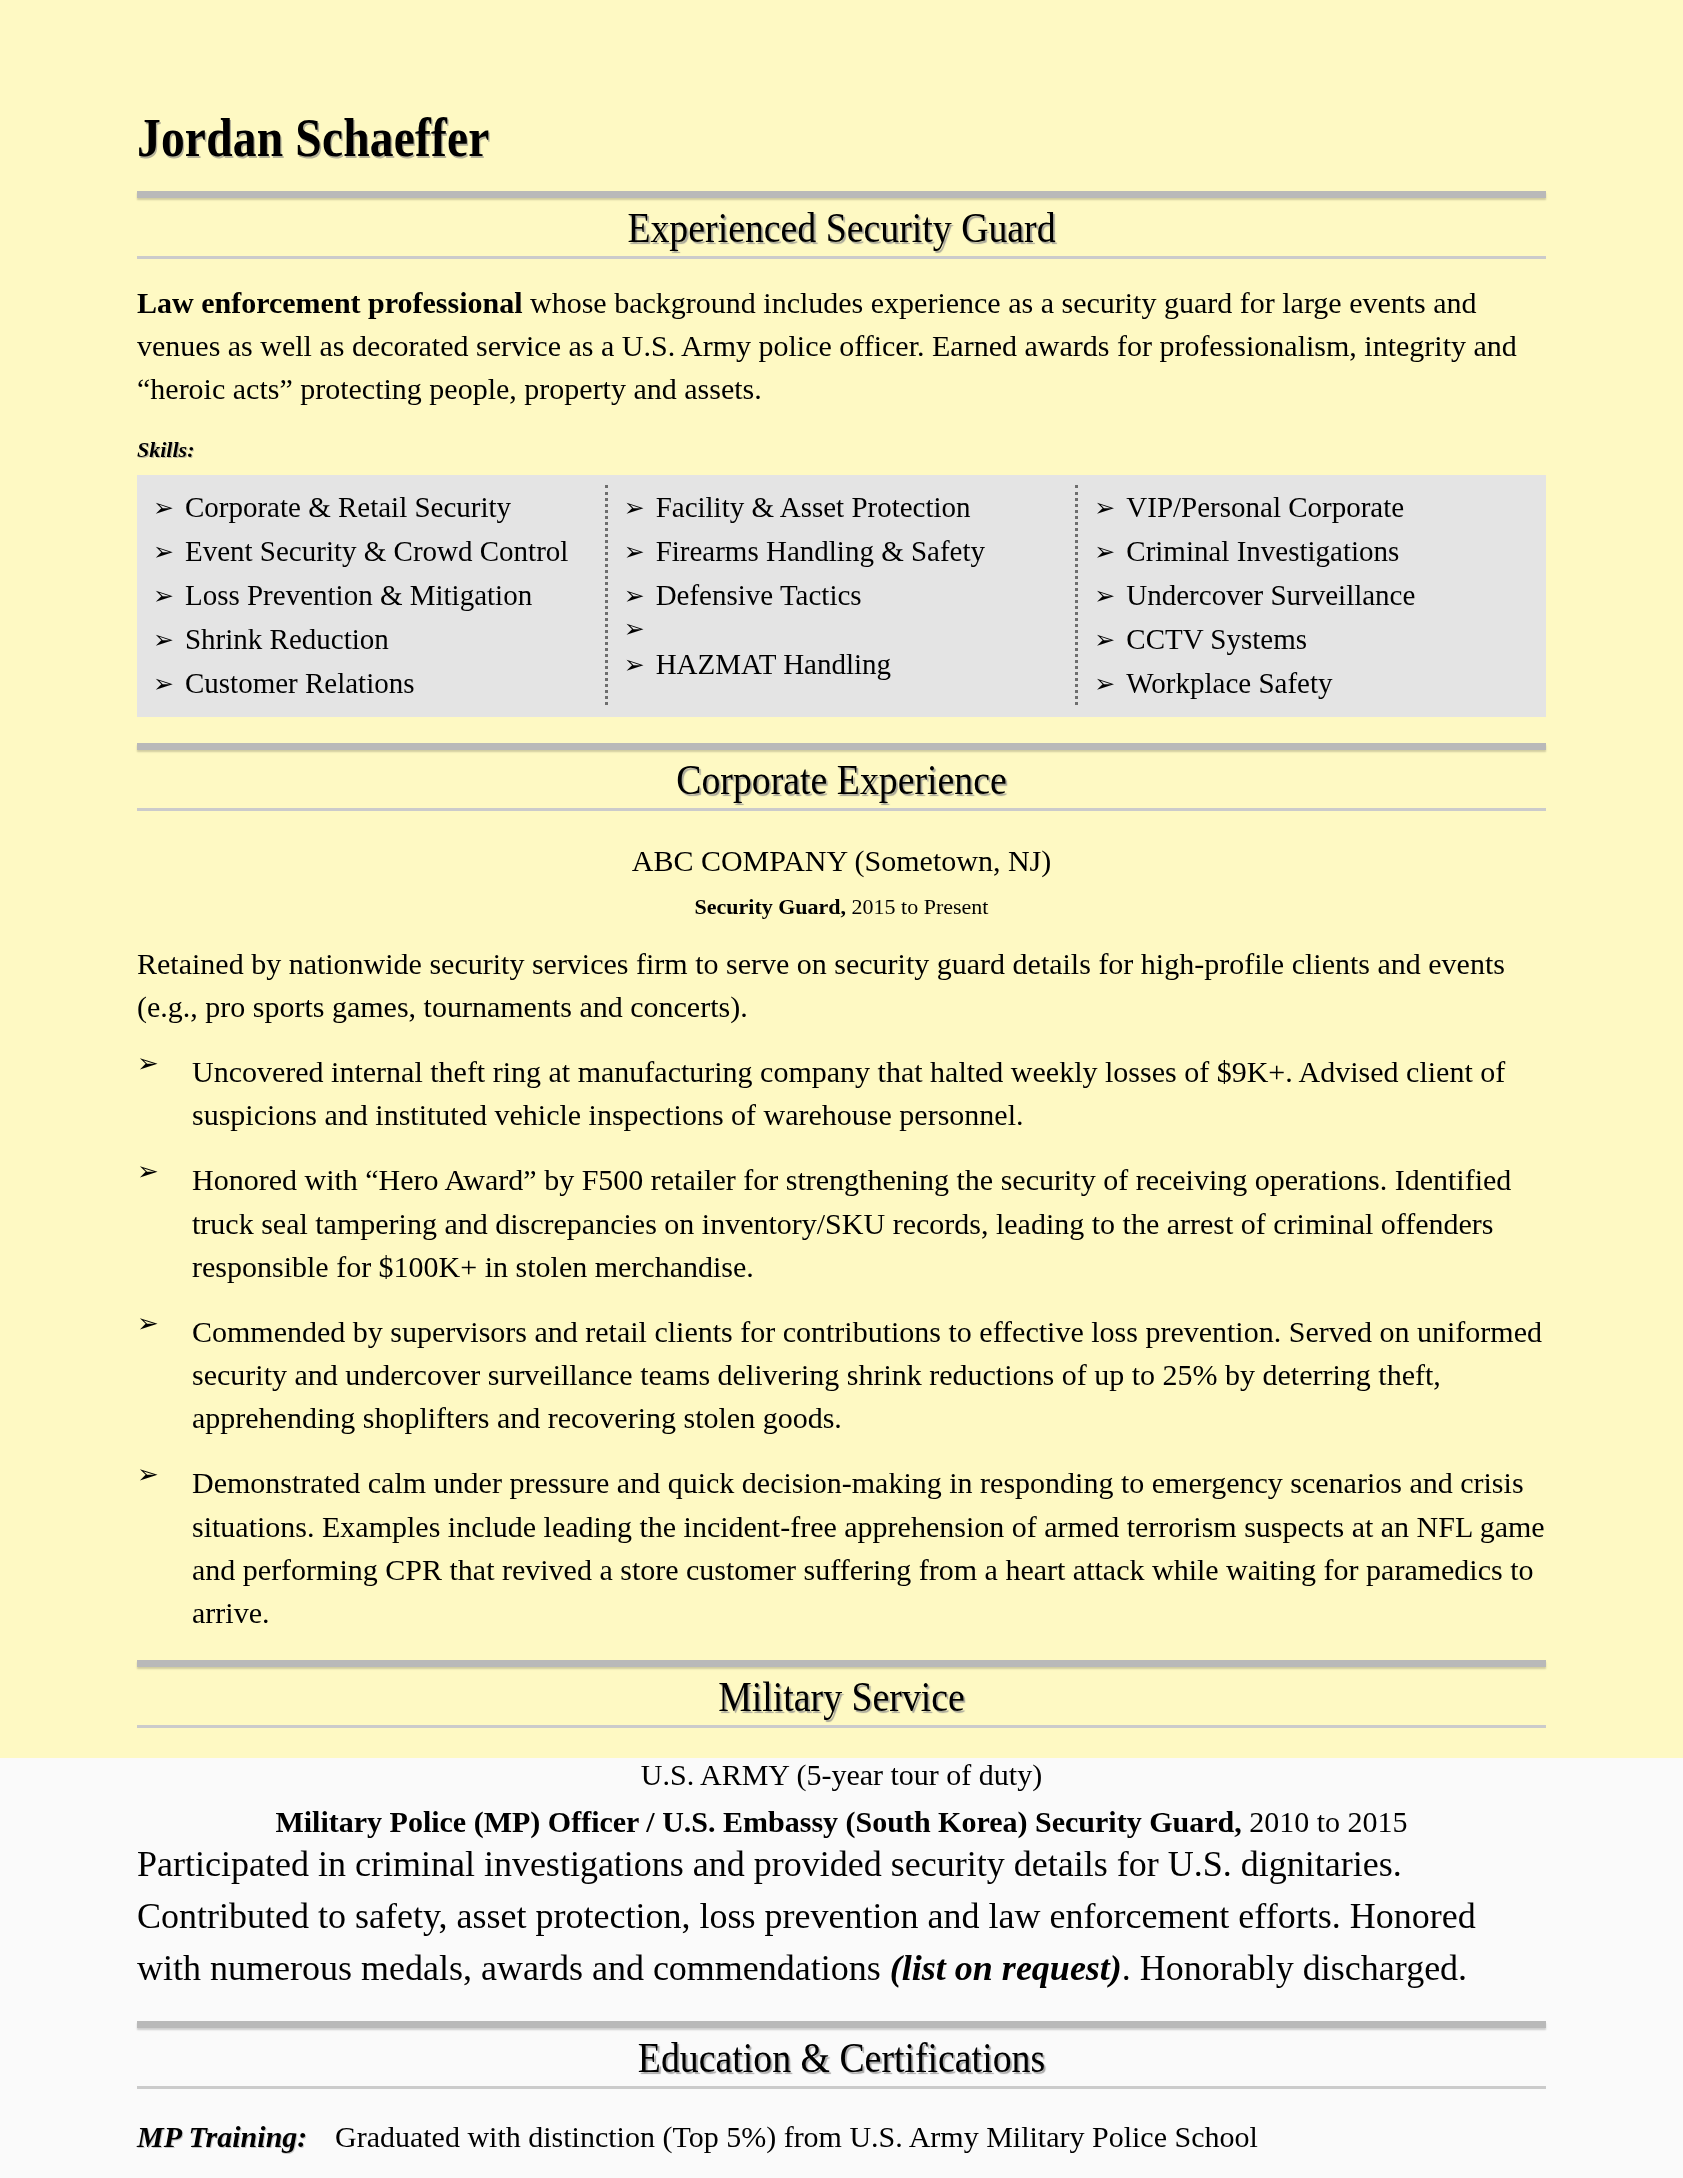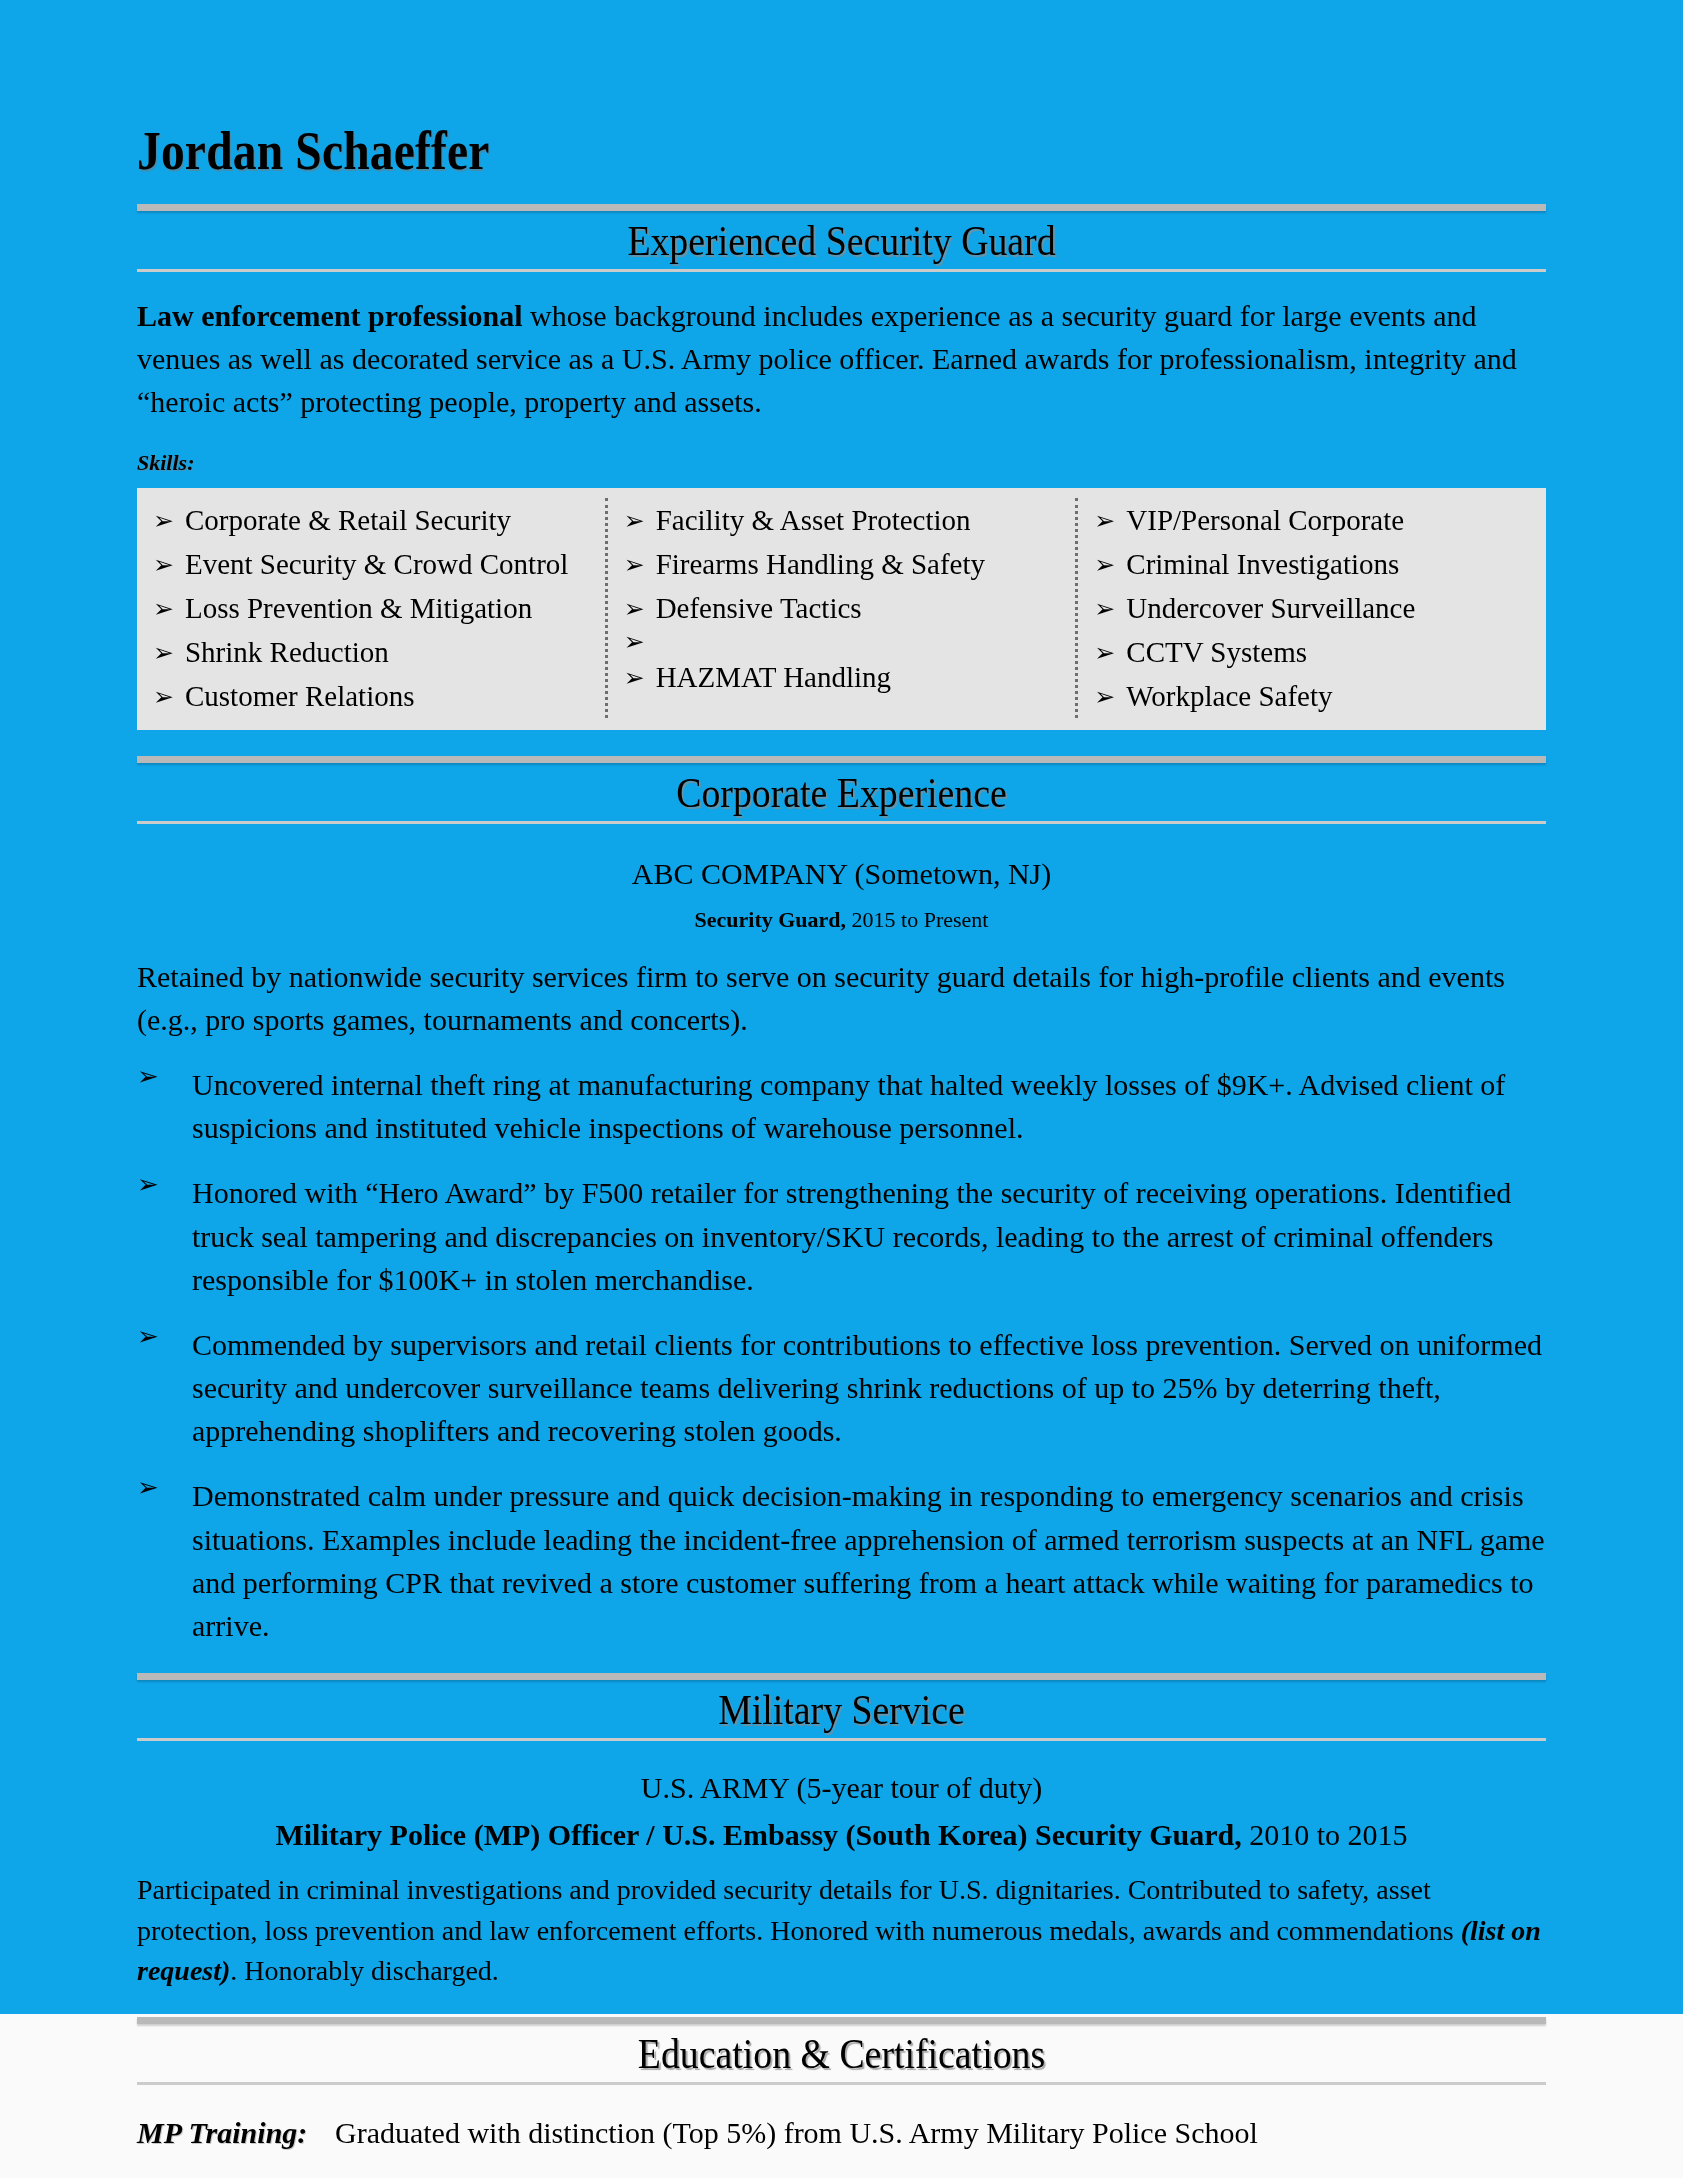--- a/index.html
+++ b/index.html
@@ -9,25 +9,25 @@
   }
   body {
     width: 1683px;
     height: 2178px;
     font-family: "Liberation Serif", "DejaVu Serif", serif;
     color: #000;
     overflow: hidden;
   }
   .page {
     width: 1683px;
-    height: 2014px;
+    height: 1758px;
     box-sizing: border-box;
-    padding: 13px 137px;
+    padding: 0 137px;
     position: relative;
-    background: #0ea5e9;
+    background: #fef9c3;
   }
 
   
   .header {
     display: flex;
     align-items: flex-end;
     justify-content: space-between;
     padding-top: 111px;
   }
   .name {
@@ -167,23 +167,22 @@
     font-size: 30px;
     margin-top: 30px;
   }
   .mil-role {
     text-align: center;
     font-size: 30px;
     margin-top: 13px;
   }
   .mil-role b { font-weight: bold; }
   .mil-desc {
-    font-size: 28px;
+    font-size: 36px;
     line-height: 1.44;
-    margin-top: 18px;
   }
   .mil-desc i { font-style: italic; font-weight: bold; }
 
   
   .edu-row {
     display: flex;
     margin-top: 28px;
     font-size: 30px;
     line-height: 1.35;
   }

